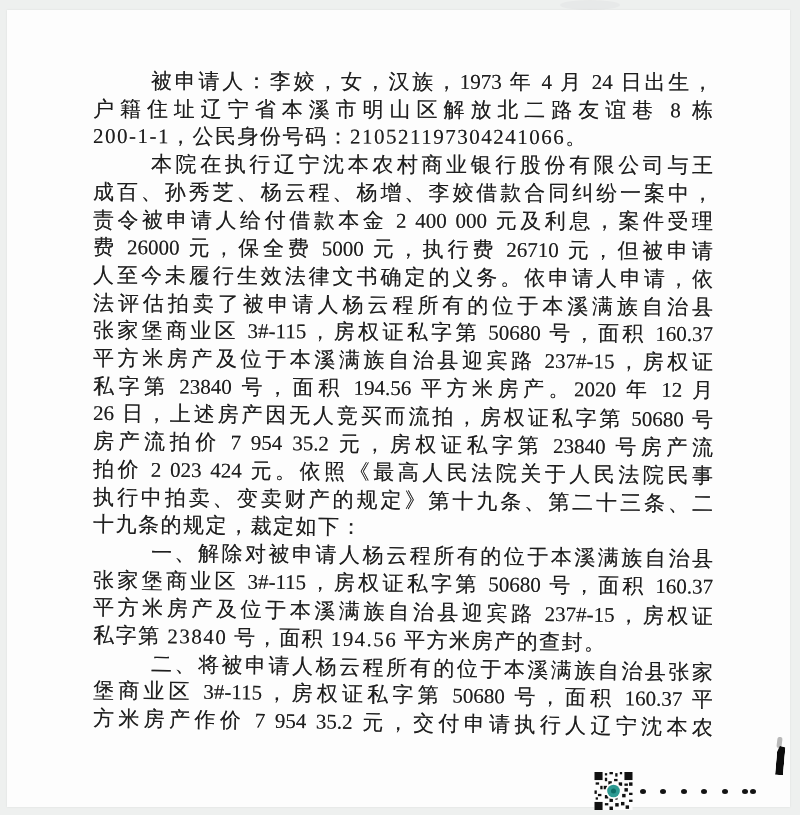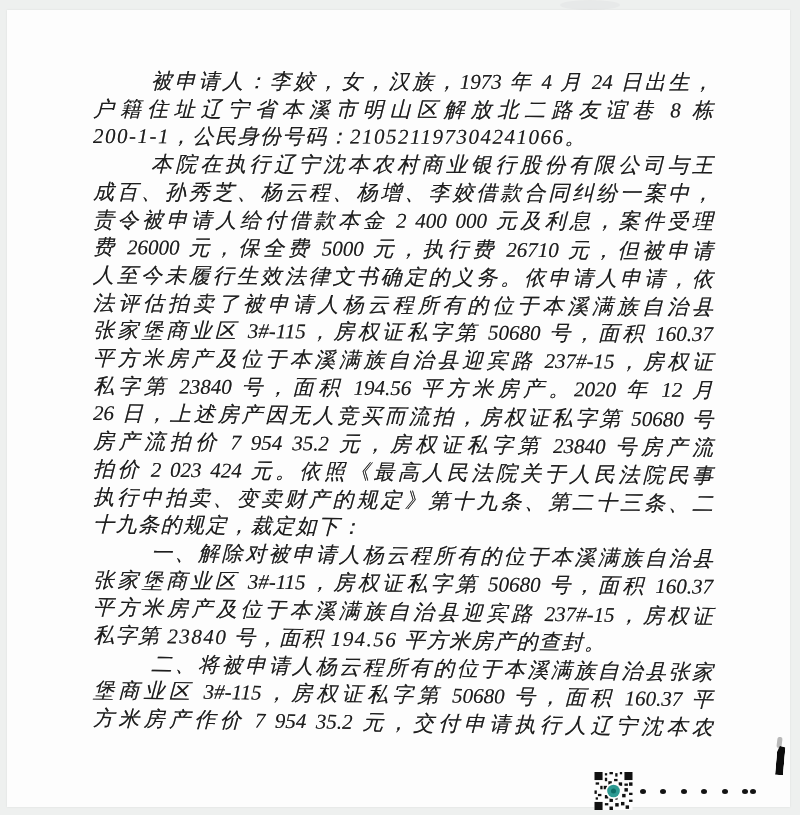--- a/index.html
+++ b/index.html
@@ -1,17 +1,17 @@
 <!DOCTYPE html>
 <html><head>
 <meta charset="utf-8">
 <style>
   html,body{margin:0;padding:0;background:#eef0ef;}
   .stage{position:relative;width:800px;height:815px;background:#eef0ef;overflow:hidden;
-         font-family:"Liberation Serif","DejaVu Serif",serif;font-style:italic;}
+         font-family:"Liberation Serif","DejaVu Serif",serif;}
   .page{position:absolute;left:7px;top:10px;width:783px;height:797px;background:#fdfdfd;
         box-shadow:0 0 2px rgba(0,0,0,0.08);}
   .text-block{position:absolute;left:86px;top:58px;width:620px;color:#1e1e1e;
               font-size:21px;line-height:27.7px;
               text-shadow:0 0 0.4px rgba(20,20,20,0.55);}
   .line{text-align:justify;text-align-last:justify;transform-origin:0 50%;}
   .line.short{text-align-last:left;letter-spacing:1.5px;}
   .line.indent{text-indent:58px;}
   
   .line:nth-child(-n+6){transform:rotate(.12deg);}

